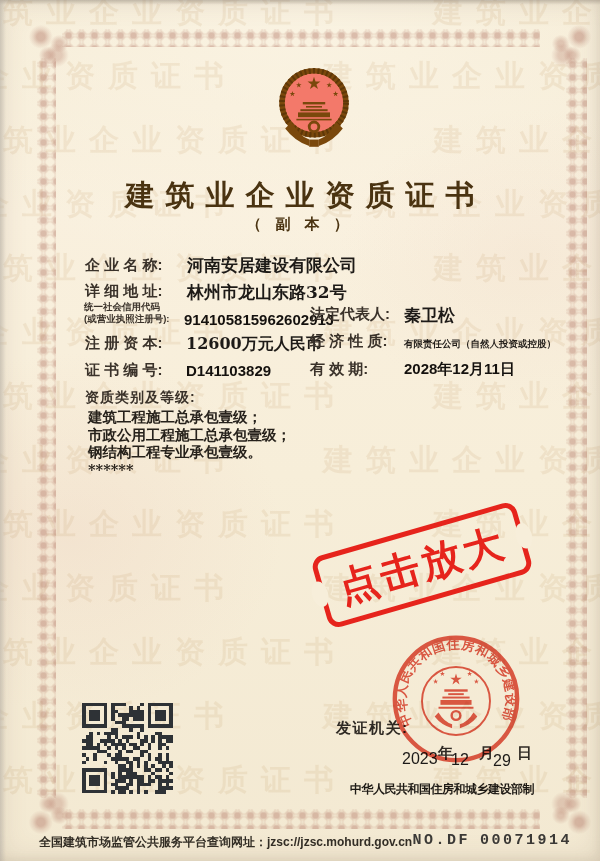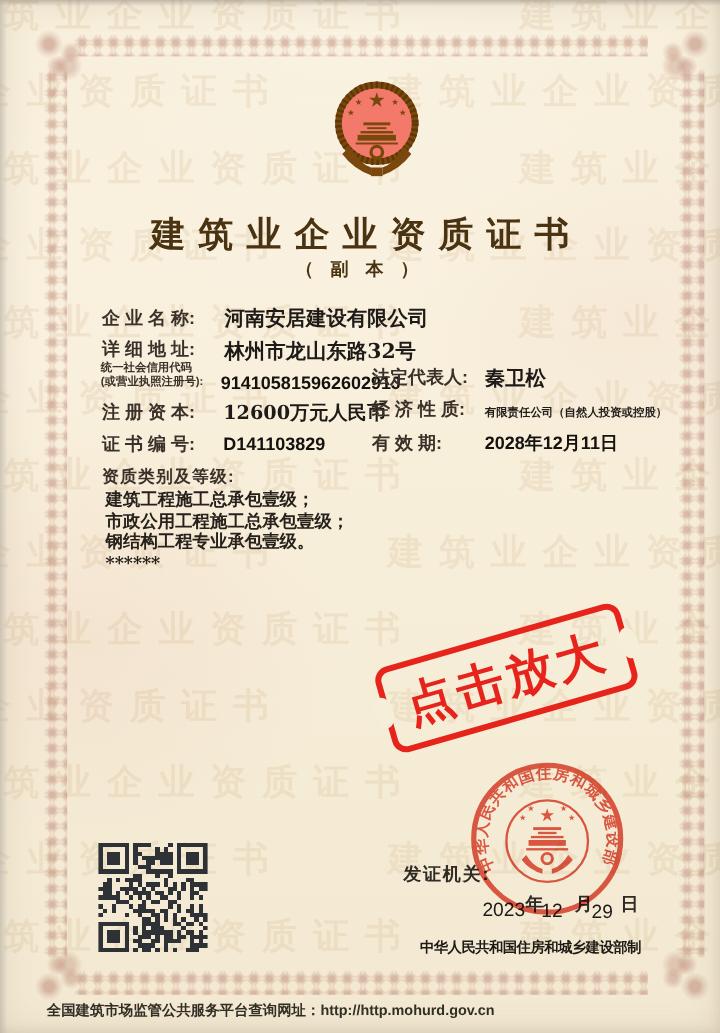--- a/index.html
+++ b/index.html
@@ -462,15 +462,18 @@
           <rect x="13" y="24" width="1" height="1"></rect>
           <rect x="15" y="24" width="1" height="1"></rect>
           <rect x="17" y="24" width="1" height="1"></rect>
           <rect x="20" y="24" width="1" height="1"></rect>
           <rect x="21" y="24" width="1" height="1"></rect>
           <rect x="22" y="24" width="1" height="1"></rect>
         </g>
     </g>
   </svg>
 
-  <div class="footer-url">全国建筑市场监管公共服务平台查询网址：http://http.mohurd.gov.cn</div>
+  <div class="footer-url">全国建筑市场监管公共服务平台查询网址：jzsc://jzsc.mohurd.gov.cn</div>
+  <div class="serial">
+    <span>NO.DF</span><span class="gap"></span><span>00071914</span>
+  </div>
 
 </div>
 
 </body></html>

